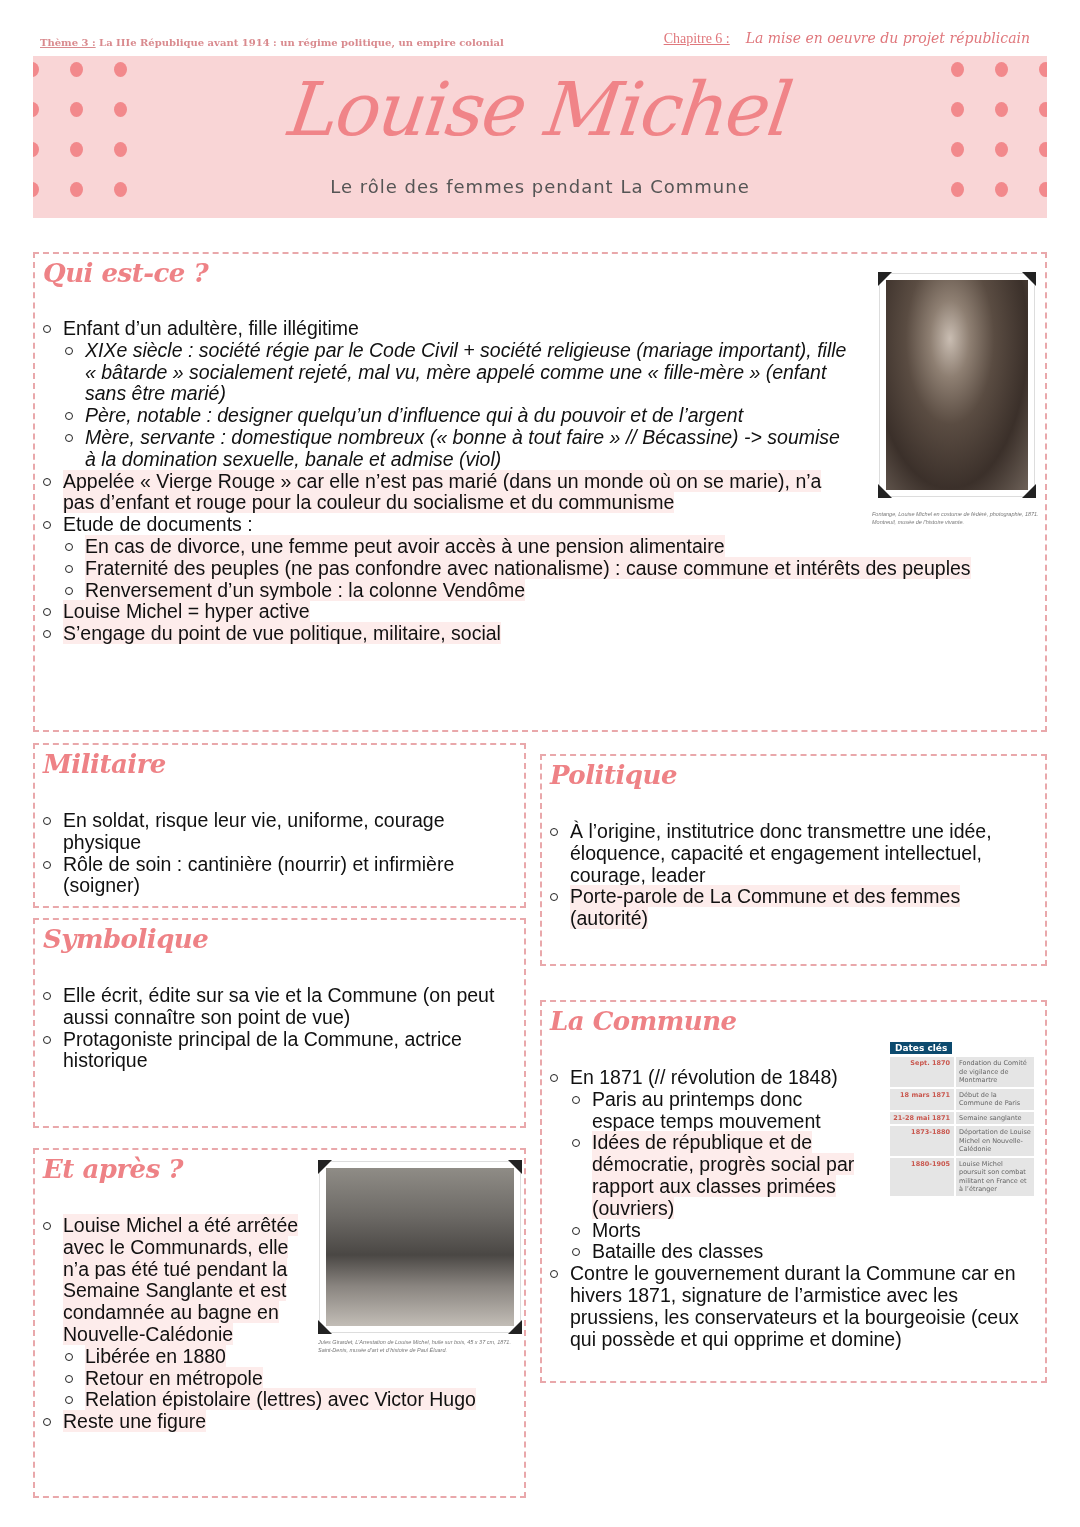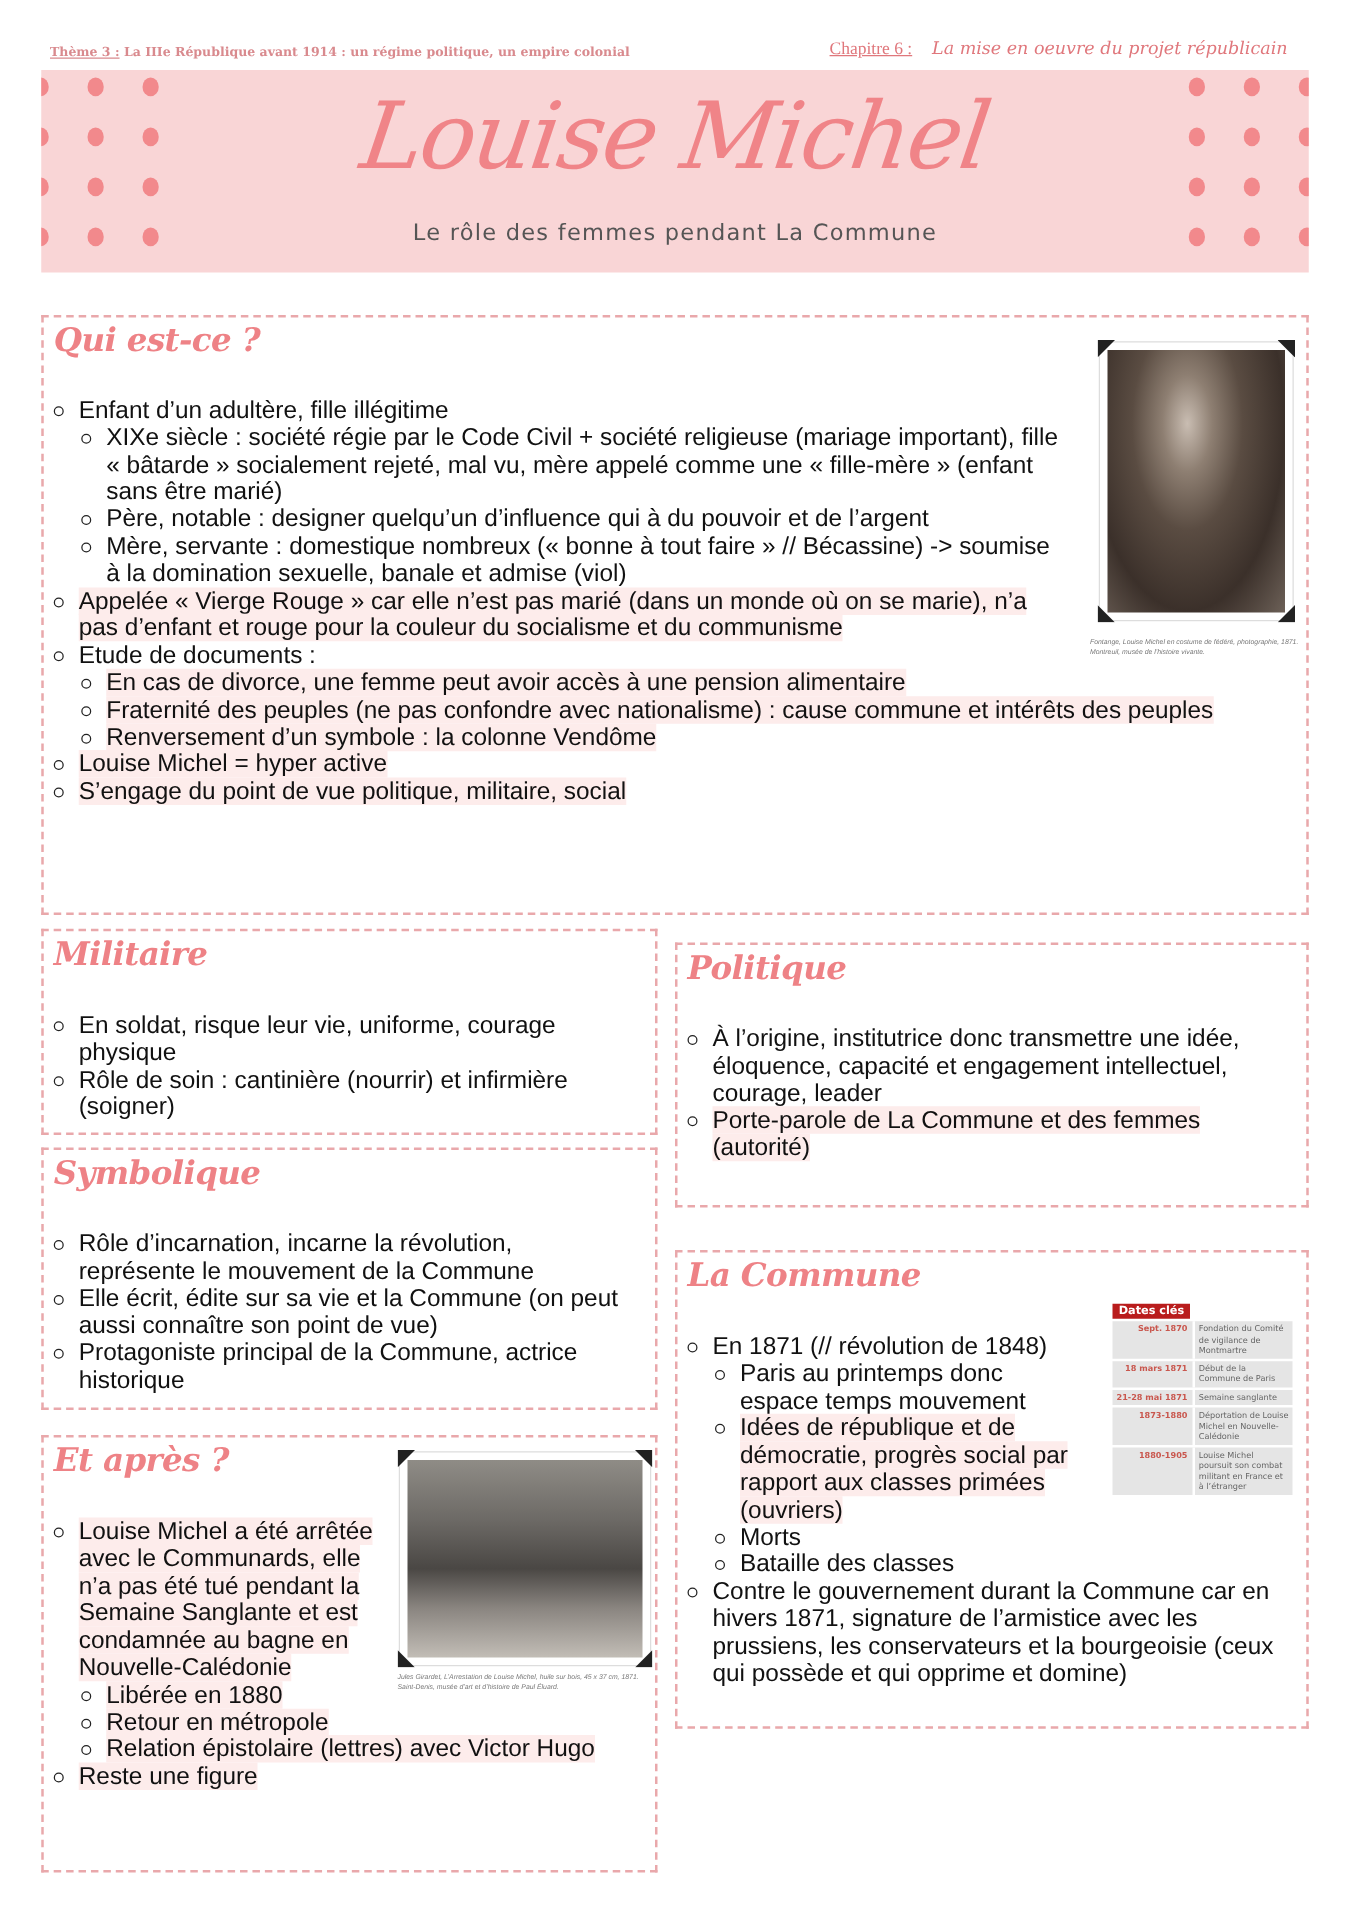--- a/index.html
+++ b/index.html
@@ -27,21 +27,21 @@
   .bul { position: absolute; left: 8px; top: 7px; width: 6px; height: 6px; border: 1.6px solid #222; border-radius: 50%; }
   ul.l2 .bul { left: 2px; }
   .hl { background: #fdeceb; }
 
   .photo { position: absolute; background: #fff; box-shadow: 0 0 0 1px #ddd; }
   .photo .img { position: absolute; left: 6px; top: 6px; right: 6px; bottom: 6px; }
   .corner { position: absolute; width: 14px; height: 14px; background: #222; }
   .caption { position: absolute; font-size: 5.5px; line-height: 8px; color: #777; font-style: italic; }
 
   .dates { position: absolute; left: 890px; top: 1036px; width: 144px; font-family: "DejaVu Sans", sans-serif; }
-  .dates-tag { display: inline-block; background: #b91c1c; color: #fff; font-size: 9px; font-weight: bold; padding: 1px 5px; }
+  .dates-tag { display: inline-block; background: #0c4a6e; color: #fff; font-size: 9px; font-weight: bold; padding: 1px 5px; }
   .dates-row { display: flex; margin-top: 2px; background: #e5e5e5; }
   .dates-row .d { width: 66px; text-align: right; padding: 2px 4px 2px 0; font-size: 6.5px; color: #c9574e; font-weight: bold; border-right: 2px solid #fff; box-sizing: border-box; }
   .dates-row .e { flex: 1; padding: 2px 3px; font-size: 6.5px; line-height: 8.5px; color: #666; }
 </style>
 </head>
 <body>
 
 <div class="topline-left">
   <span class="u">Thème 3 :</span><span> La IIIe République avant 1914 : un régime politique, un empire colonial</span>
 </div>
@@ -80,21 +80,21 @@
       <div class="dot"></div>
   </div>
   <div class="banner-title">Louise Michel</div>
   <div class="banner-sub">Le rôle des femmes pendant La Commune</div>
 </div>
 
 <div class="box" style="left:33px; top:252px; width:1014px; height:480px;">
   <h2>Qui est-ce ?</h2>
   <ul class="l1" style="left:0; top:64px; width:1000px;">
     <li><span class="bul"></span><span>Enfant d’un adultère, fille illégitime</span>
-      <ul class="l2" style="width:790px;">
+      <ul class="l2" style="width:790px;font-style:italic;">
         <li><span class="bul"></span><span>XIXe siècle : société régie par le Code Civil + société religieuse (mariage important), fille « bâtarde » socialement rejeté, mal vu, mère appelé comme une « fille-mère » (enfant sans être marié)</span></li>
         <li><span class="bul"></span><span>Père, notable : designer quelqu’un d’influence qui à du pouvoir et de l’argent</span></li>
         <li><span class="bul"></span><span>Mère, servante : domestique nombreux (« bonne à tout faire » // Bécassine) -&gt; soumise à la domination sexuelle, banale et admise (viol)</span></li>
       </ul>
     </li>
     <li style="width:770px;"><span class="bul"></span><span class="hl">Appelée « Vierge Rouge » car elle n’est pas marié (dans un monde où on se marie), n’a pas d’enfant et rouge pour la couleur du socialisme et du communisme</span></li>
     <li><span class="bul"></span><span>Etude de documents :</span>
       <ul class="l2">
         <li><span class="bul"></span><span class="hl">En cas de divorce, une femme peut avoir accès à une pension alimentaire</span></li>
         <li><span class="bul"></span><span class="hl">Fraternité des peuples (ne pas confondre avec nationalisme) : cause commune et intérêts des peuples</span></li>
@@ -118,21 +118,20 @@
   <h2>Militaire</h2>
   <ul class="l1" style="left:0; top:65px; width:440px;">
     <li><span class="bul"></span><span>En soldat, risque leur vie, uniforme, courage physique</span></li>
     <li><span class="bul"></span><span>Rôle de soin : cantinière (nourrir) et infirmière (soigner)</span></li>
   </ul>
 </div>
 
 <div class="box" style="left:33px; top:918px; width:493px; height:210px;">
   <h2>Symbolique</h2>
   <ul class="l1" style="left:0; top:65px; width:470px;">
-    <li><span class="bul"></span><span>Rôle d’incarnation, incarne la révolution, représente le mouvement de la Commune</span></li>
     <li><span class="bul"></span><span>Elle écrit, édite sur sa vie et la Commune (on peut aussi connaître son point de vue)</span></li>
     <li style="width:430px;"><span class="bul"></span><span>Protagoniste principal de la Commune, actrice historique</span></li>
   </ul>
 </div>
 
 <div class="box" style="left:33px; top:1148px; width:493px; height:350px;">
   <h2>Et après ?</h2>
   <ul class="l1" style="left:0; top:65px; width:470px;">
     <li style="width:240px;"><span class="bul"></span><span class="hl">Louise Michel a été arrêtée avec le Communards, elle n’a pas été tué pendant la Semaine Sanglante et est condamnée au bagne en Nouvelle-Calédonie</span>
     </li>

